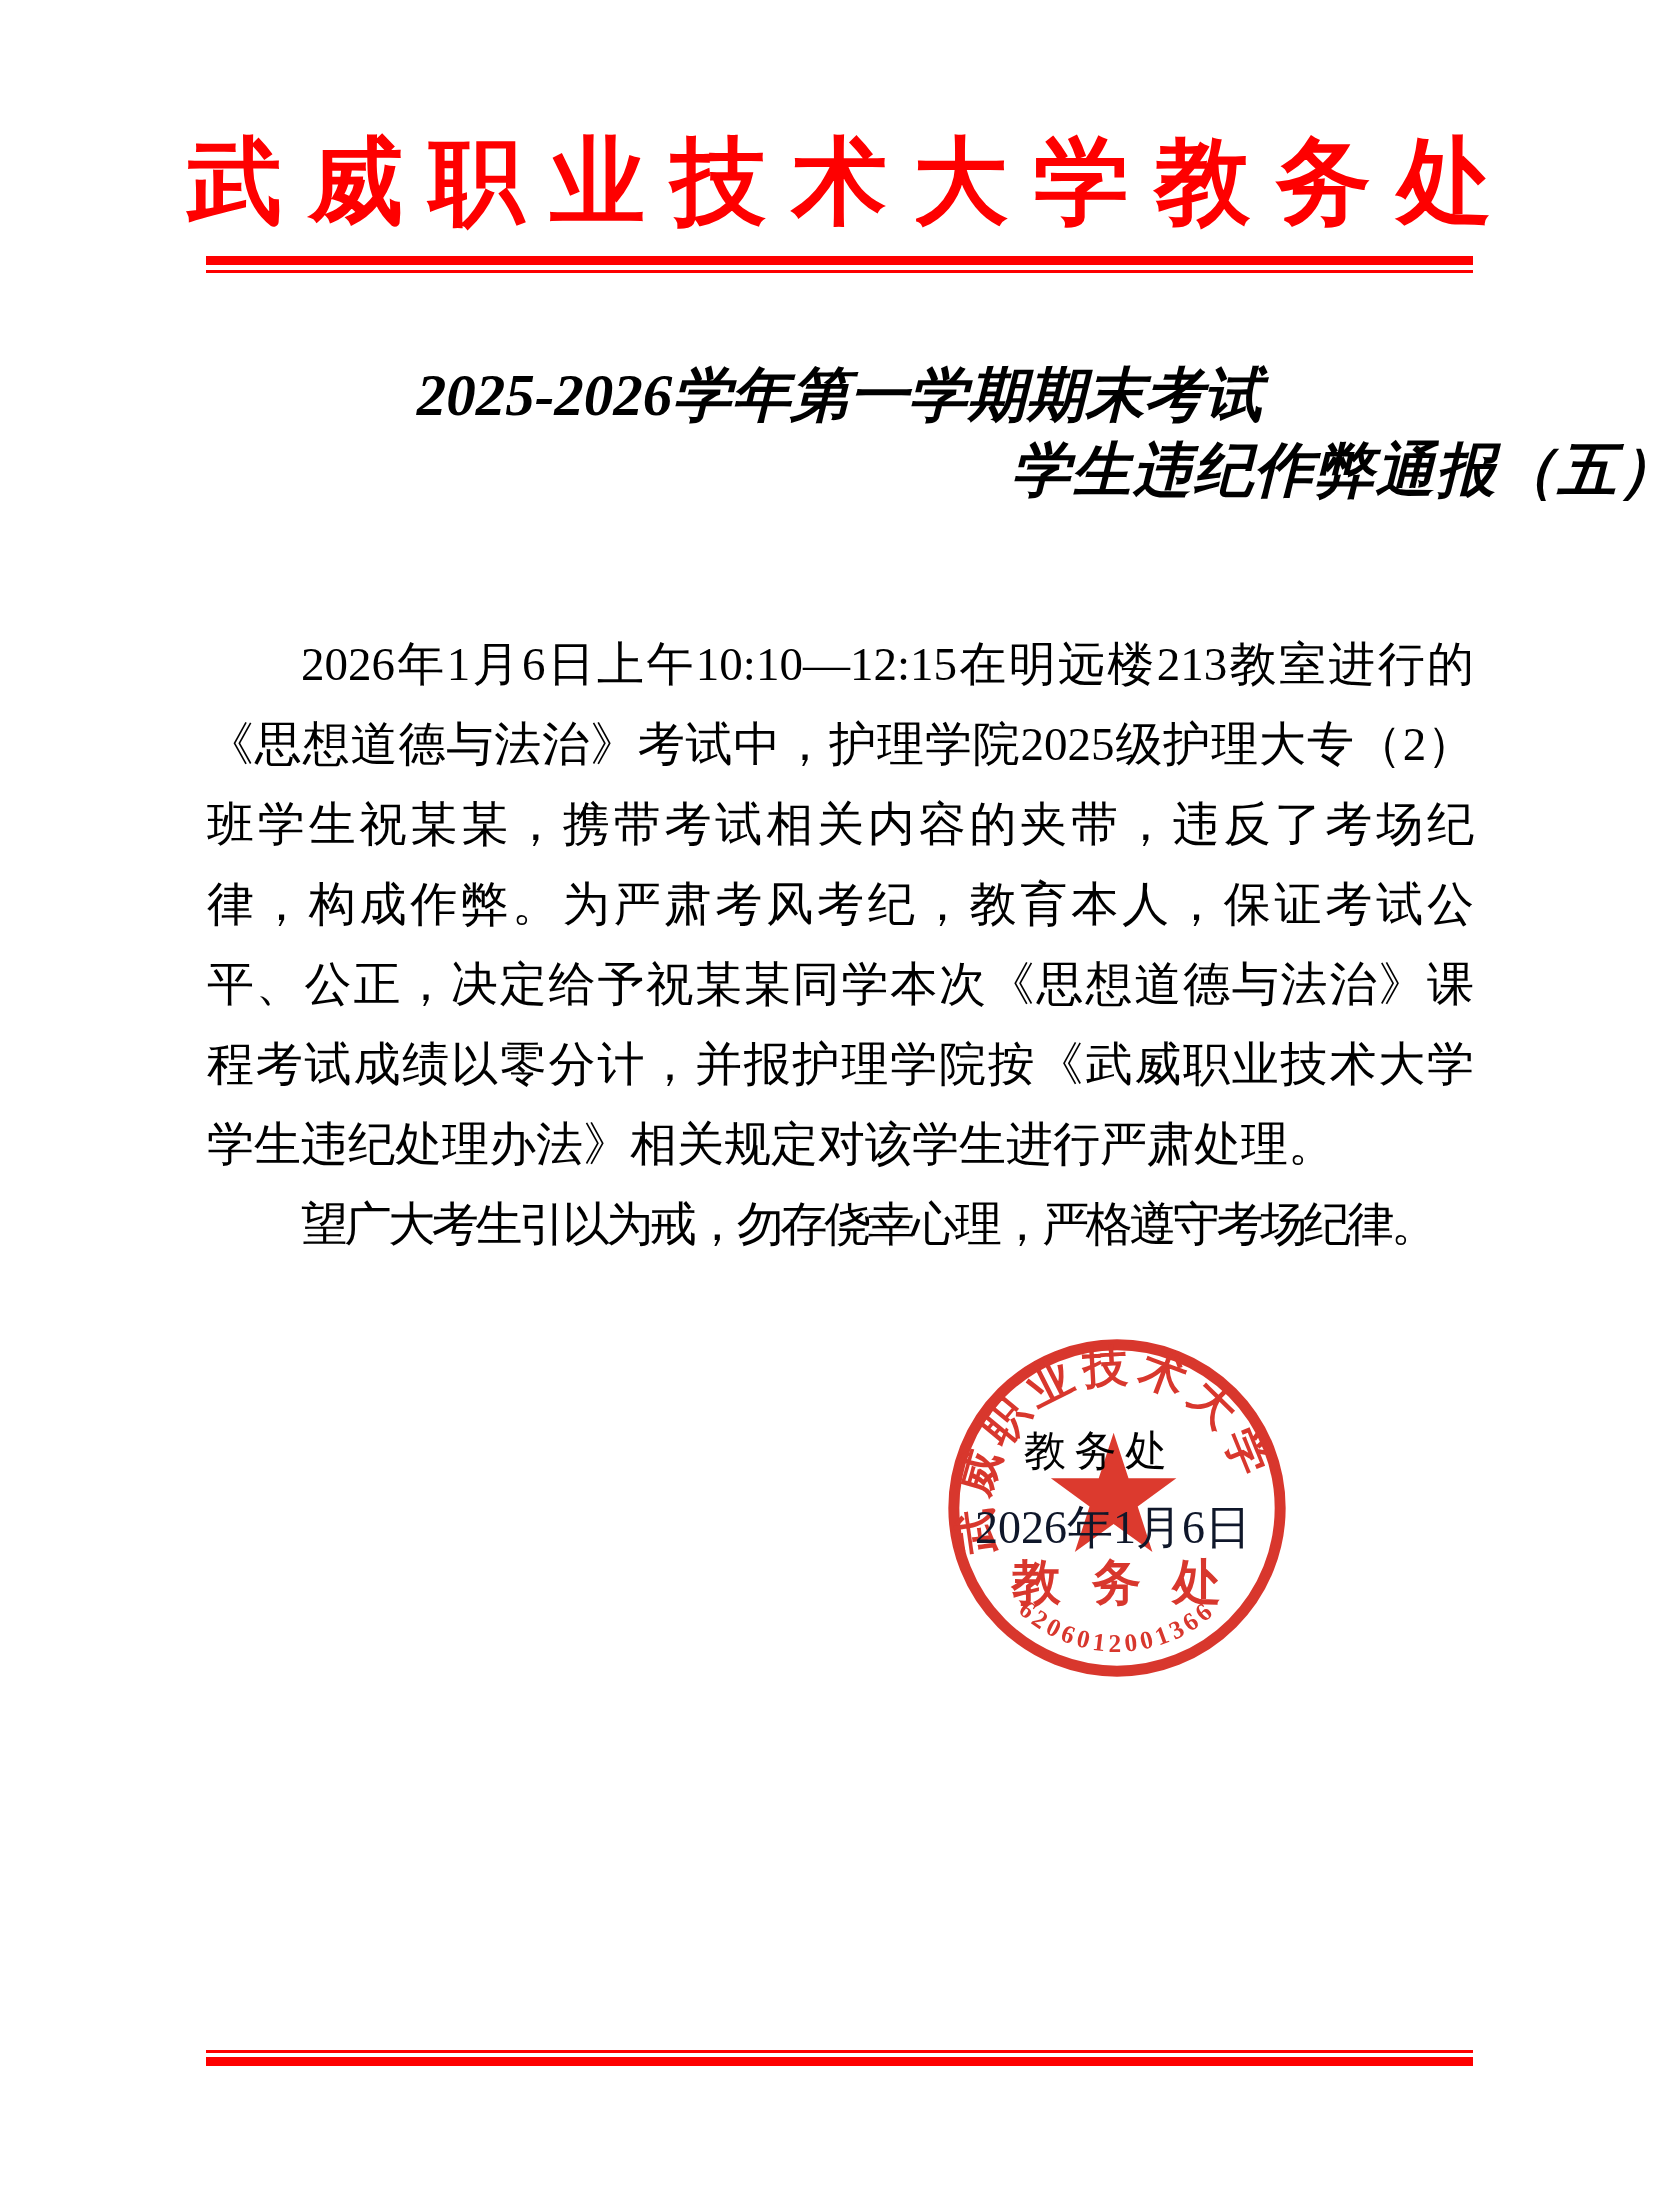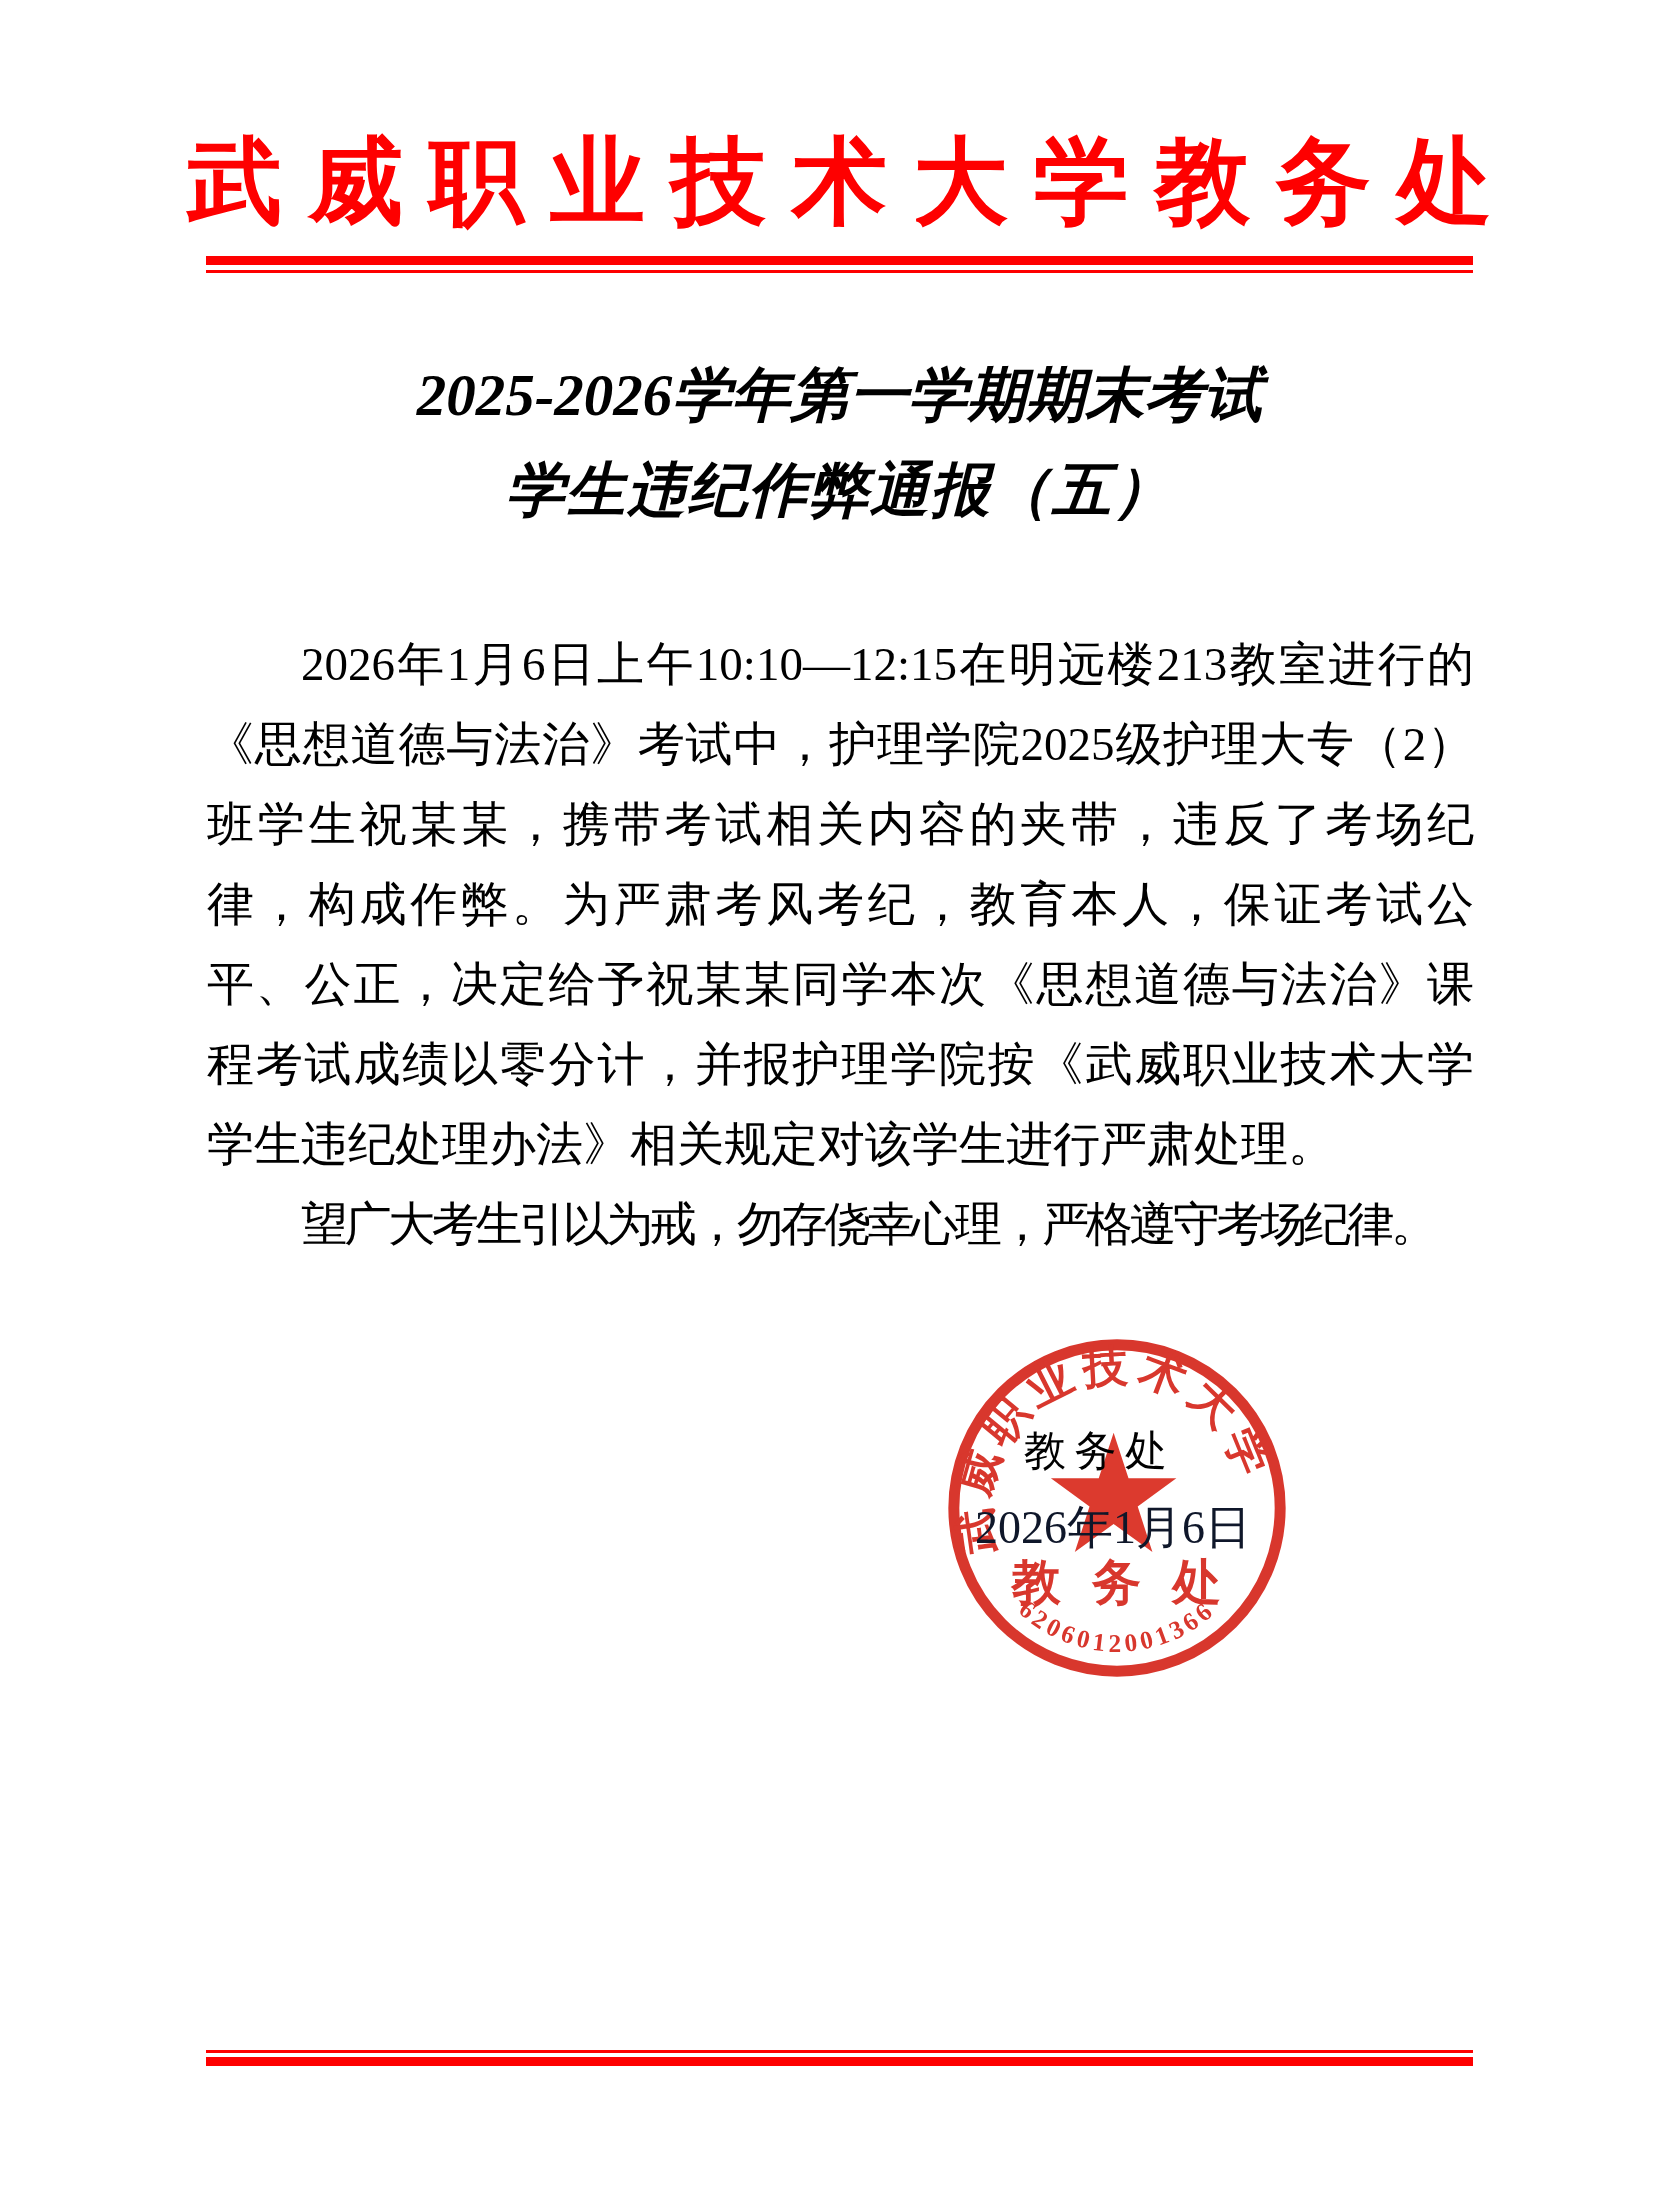--- a/index.html
+++ b/index.html
@@ -26,21 +26,21 @@
   .rule-bottom-thick { top:2057px; height:9.3px; }
   .doc-title {
     position:absolute; left:0; right:0;
     text-align:center;
     font-size:59px; line-height:1; font-weight:bold;
     color:#000;
     white-space:nowrap;
     font-style:italic;
   }
   .doc-title.line1 { top:366px; }
-  .doc-title.line2 { top:461px; letter-spacing:1.7px; }
+  .doc-title.line2 { top:441px; letter-spacing:1.7px;text-align:right; }
   .body-text {
     position:absolute; left:207px; top:624px; width:1267px;
     font-size:47px; line-height:80px;
     color:#000;
     text-align:justify;
   }
   .body-text p { margin:0; text-indent:2em; }
   .body-text p.closing { letter-spacing:-3.4px; }
   .sig-unit {
     position:absolute; left:1024px; top:1430px;

